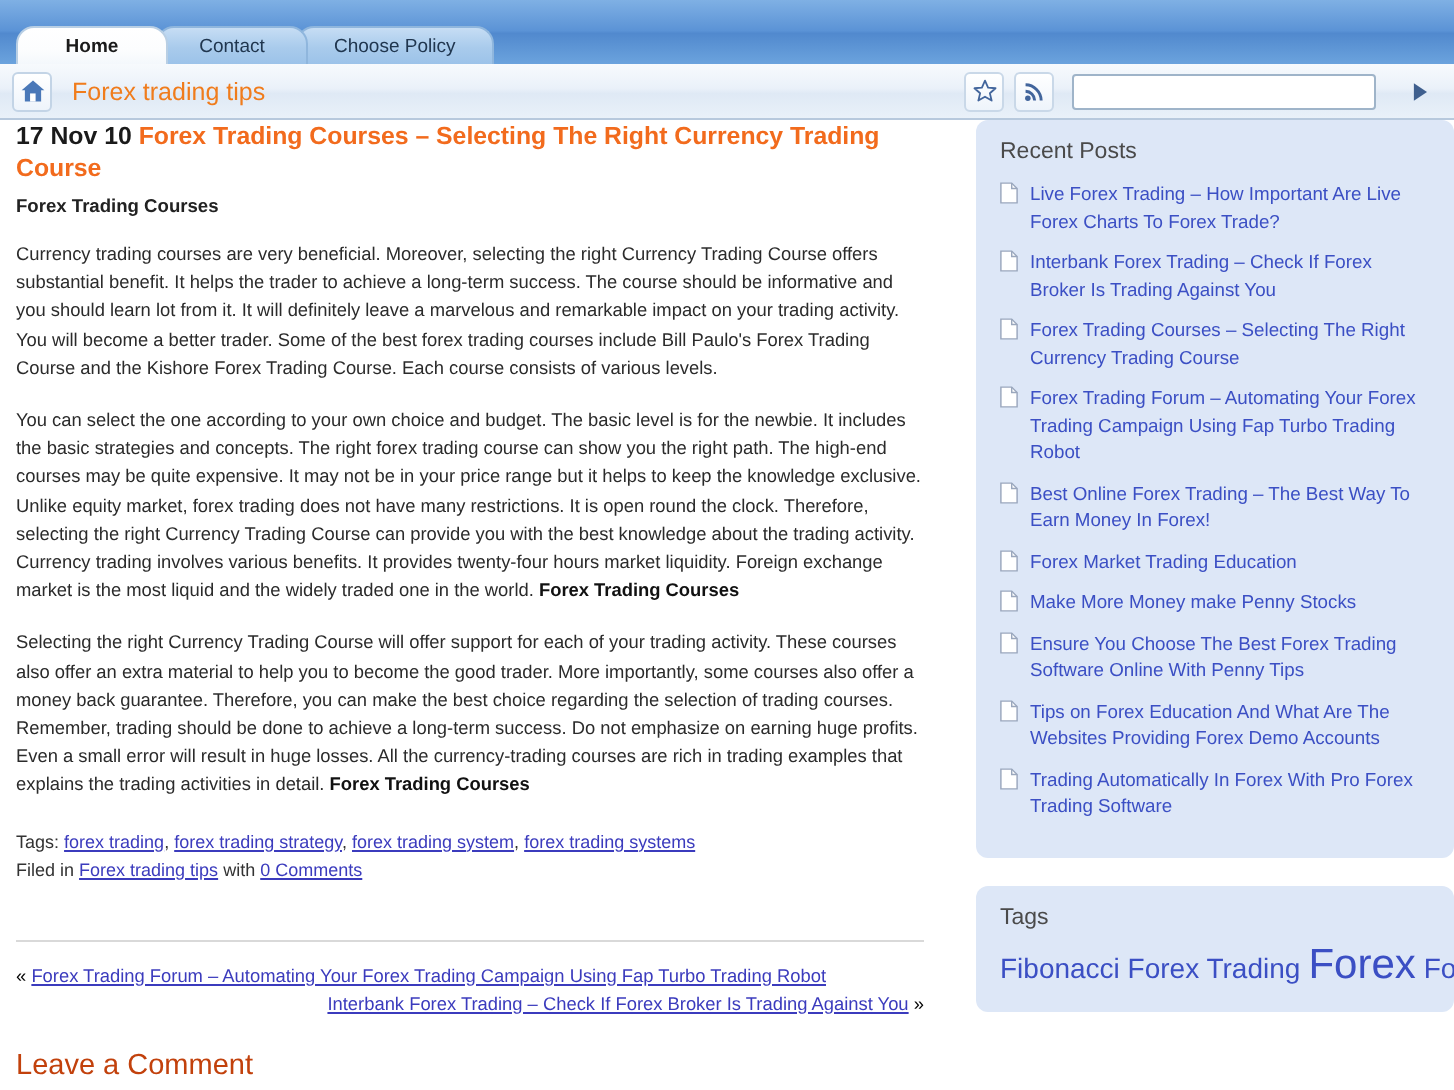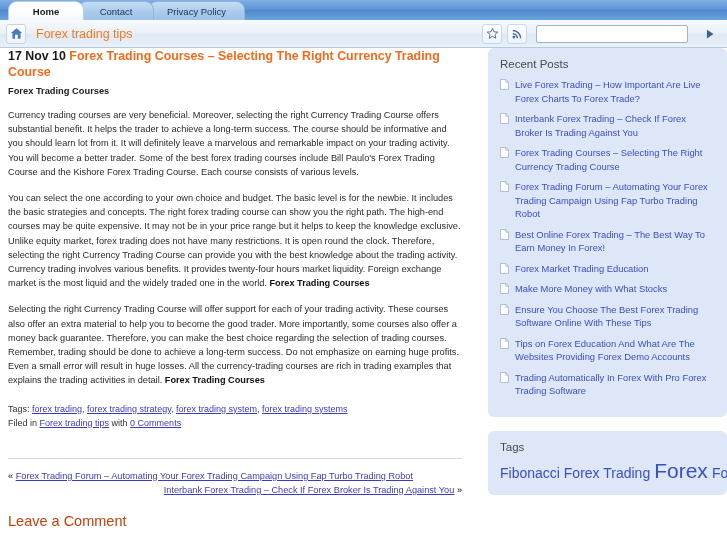--- a/index.html
+++ b/index.html
@@ -8,21 +8,21 @@
     width: 727px; height: 545px;
     overflow: hidden;
     background: #ffffff;
     font-family: "Liberation Sans", sans-serif;
   }
 
   
   #browser-chrome { width: 727px; }
 
   #tab-strip {
-    height: 20px;
+    height: 32px;
     background: linear-gradient(to bottom, #7fb0e4 0%, #5b93d6 48%, #5189ce 52%, #6ba3dd 100%);
     display: flex;
     align-items: flex-end;
     padding-left: 8px;
     position: relative;
   }
   .tab {
     height: 19px;
     line-height: 19px;
     padding: 0 18px 0 18px;
@@ -217,21 +217,21 @@
 <div id="browser-chrome">
 
   <div id="tab-strip">
     <div class="tab active">
       <span>Home</span>
     </div>
     <div class="tab">
       <span>Contact</span>
     </div>
     <div class="tab">
-      <span>Privacy Policy</span>
+      <span>Choose Policy</span>
     </div>
   </div>
 
   <div id="toolbar">
     <div class="home-btn">
       <svg width="13" height="13" viewBox="0 0 16 16">
         <path d="M8 1.5 L15 7.5 L13 7.5 L13 14.5 L3 14.5 L3 7.5 L1 7.5 Z" fill="#4a78b8"></path>
         <rect x="6.2" y="9.5" width="3.4" height="5" fill="#ffffff"></rect>
       </svg>
     </div>
@@ -361,28 +361,28 @@
             <path d="M0.5 0.5 H6.5 L9.5 3.5 V11.5 H0.5 Z" fill="#ffffff" stroke="#9aa7bd" stroke-width="0.8"></path>
             <path d="M6.5 0.5 V3.5 H9.5" fill="none" stroke="#9aa7bd" stroke-width="0.8"></path>
           </svg>
           <a href="#">Forex Market Trading Education</a>
         </li>
         <li>
           <svg class="doc-icon" viewBox="0 0 10 12">
             <path d="M0.5 0.5 H6.5 L9.5 3.5 V11.5 H0.5 Z" fill="#ffffff" stroke="#9aa7bd" stroke-width="0.8"></path>
             <path d="M6.5 0.5 V3.5 H9.5" fill="none" stroke="#9aa7bd" stroke-width="0.8"></path>
           </svg>
-          <a href="#">Make More Money with What Stocks</a>
-        </li>
-        <li>
-          <svg class="doc-icon" viewBox="0 0 10 12">
-            <path d="M0.5 0.5 H6.5 L9.5 3.5 V11.5 H0.5 Z" fill="#ffffff" stroke="#9aa7bd" stroke-width="0.8"></path>
-            <path d="M6.5 0.5 V3.5 H9.5" fill="none" stroke="#9aa7bd" stroke-width="0.8"></path>
-          </svg>
-          <a href="#">Ensure You Choose The Best Forex Trading Software Online With These Tips</a>
+          <a href="#">Make More Money make Penny Stocks</a>
+        </li>
+        <li>
+          <svg class="doc-icon" viewBox="0 0 10 12">
+            <path d="M0.5 0.5 H6.5 L9.5 3.5 V11.5 H0.5 Z" fill="#ffffff" stroke="#9aa7bd" stroke-width="0.8"></path>
+            <path d="M6.5 0.5 V3.5 H9.5" fill="none" stroke="#9aa7bd" stroke-width="0.8"></path>
+          </svg>
+          <a href="#">Ensure You Choose The Best Forex Trading Software Online With Penny Tips</a>
         </li>
         <li>
           <svg class="doc-icon" viewBox="0 0 10 12">
             <path d="M0.5 0.5 H6.5 L9.5 3.5 V11.5 H0.5 Z" fill="#ffffff" stroke="#9aa7bd" stroke-width="0.8"></path>
             <path d="M6.5 0.5 V3.5 H9.5" fill="none" stroke="#9aa7bd" stroke-width="0.8"></path>
           </svg>
           <a href="#">Tips on Forex Education And What Are The Websites Providing Forex Demo Accounts</a>
         </li>
         <li>
           <svg class="doc-icon" viewBox="0 0 10 12">

